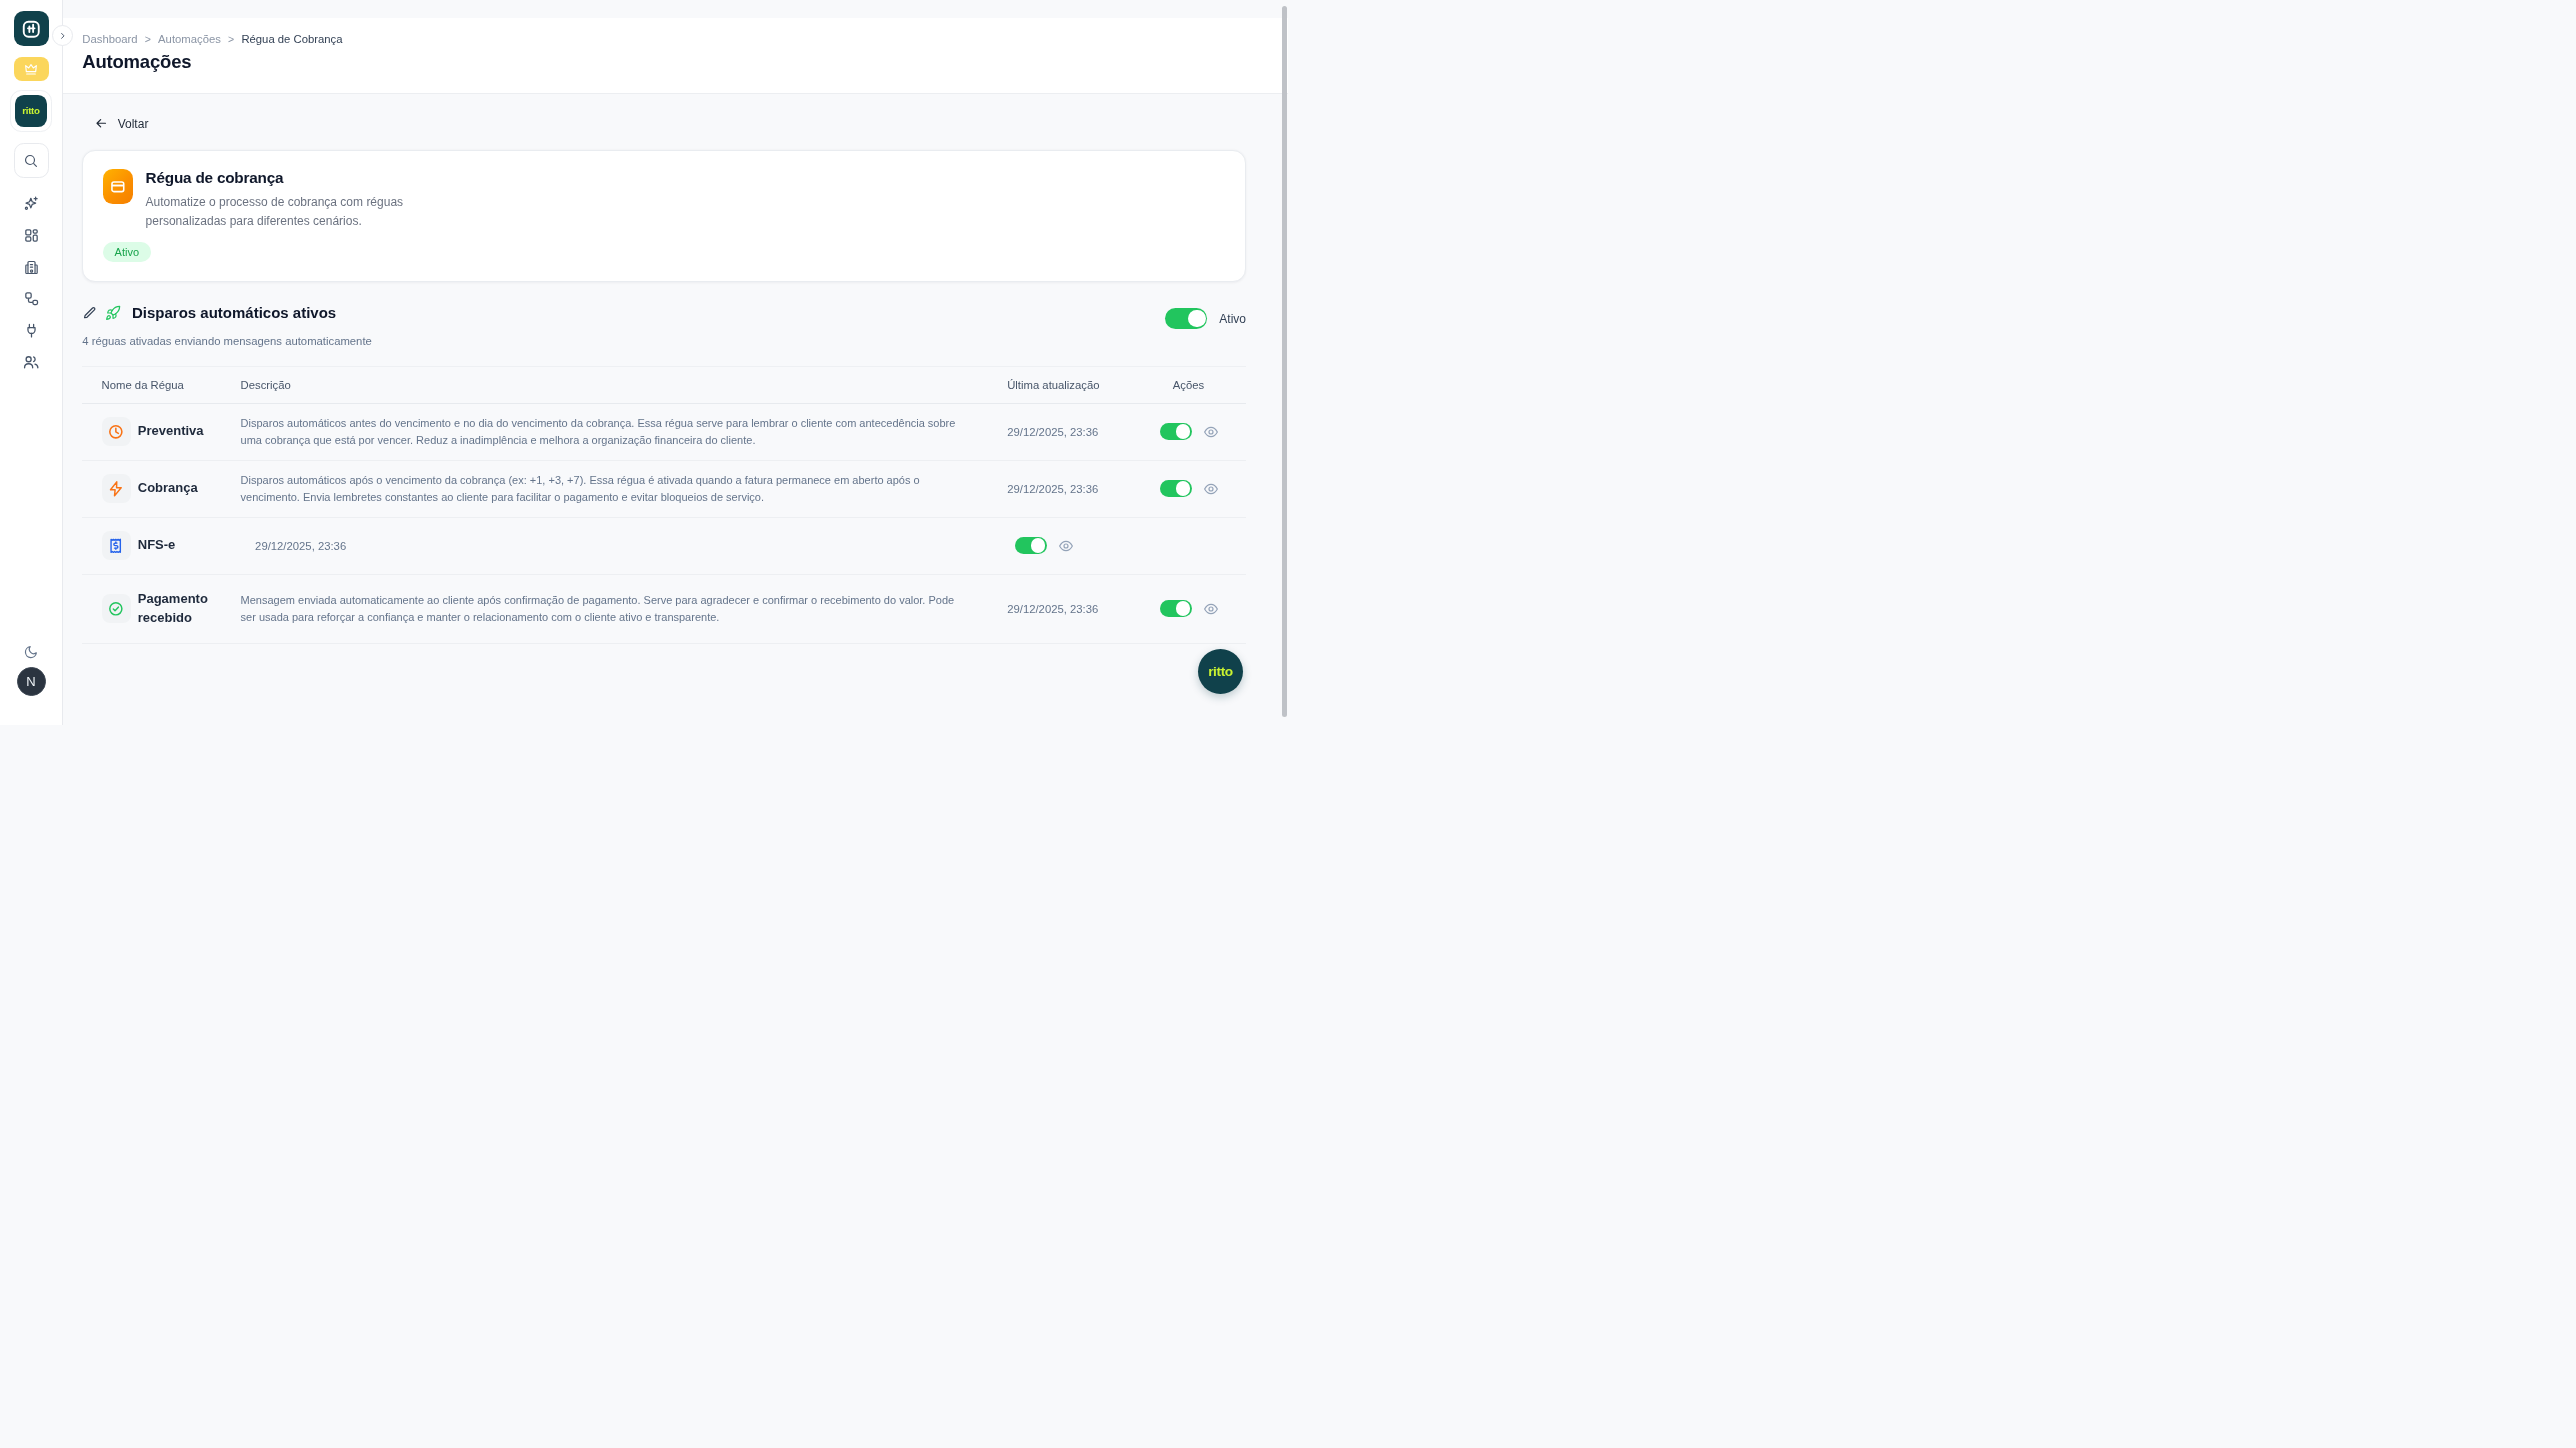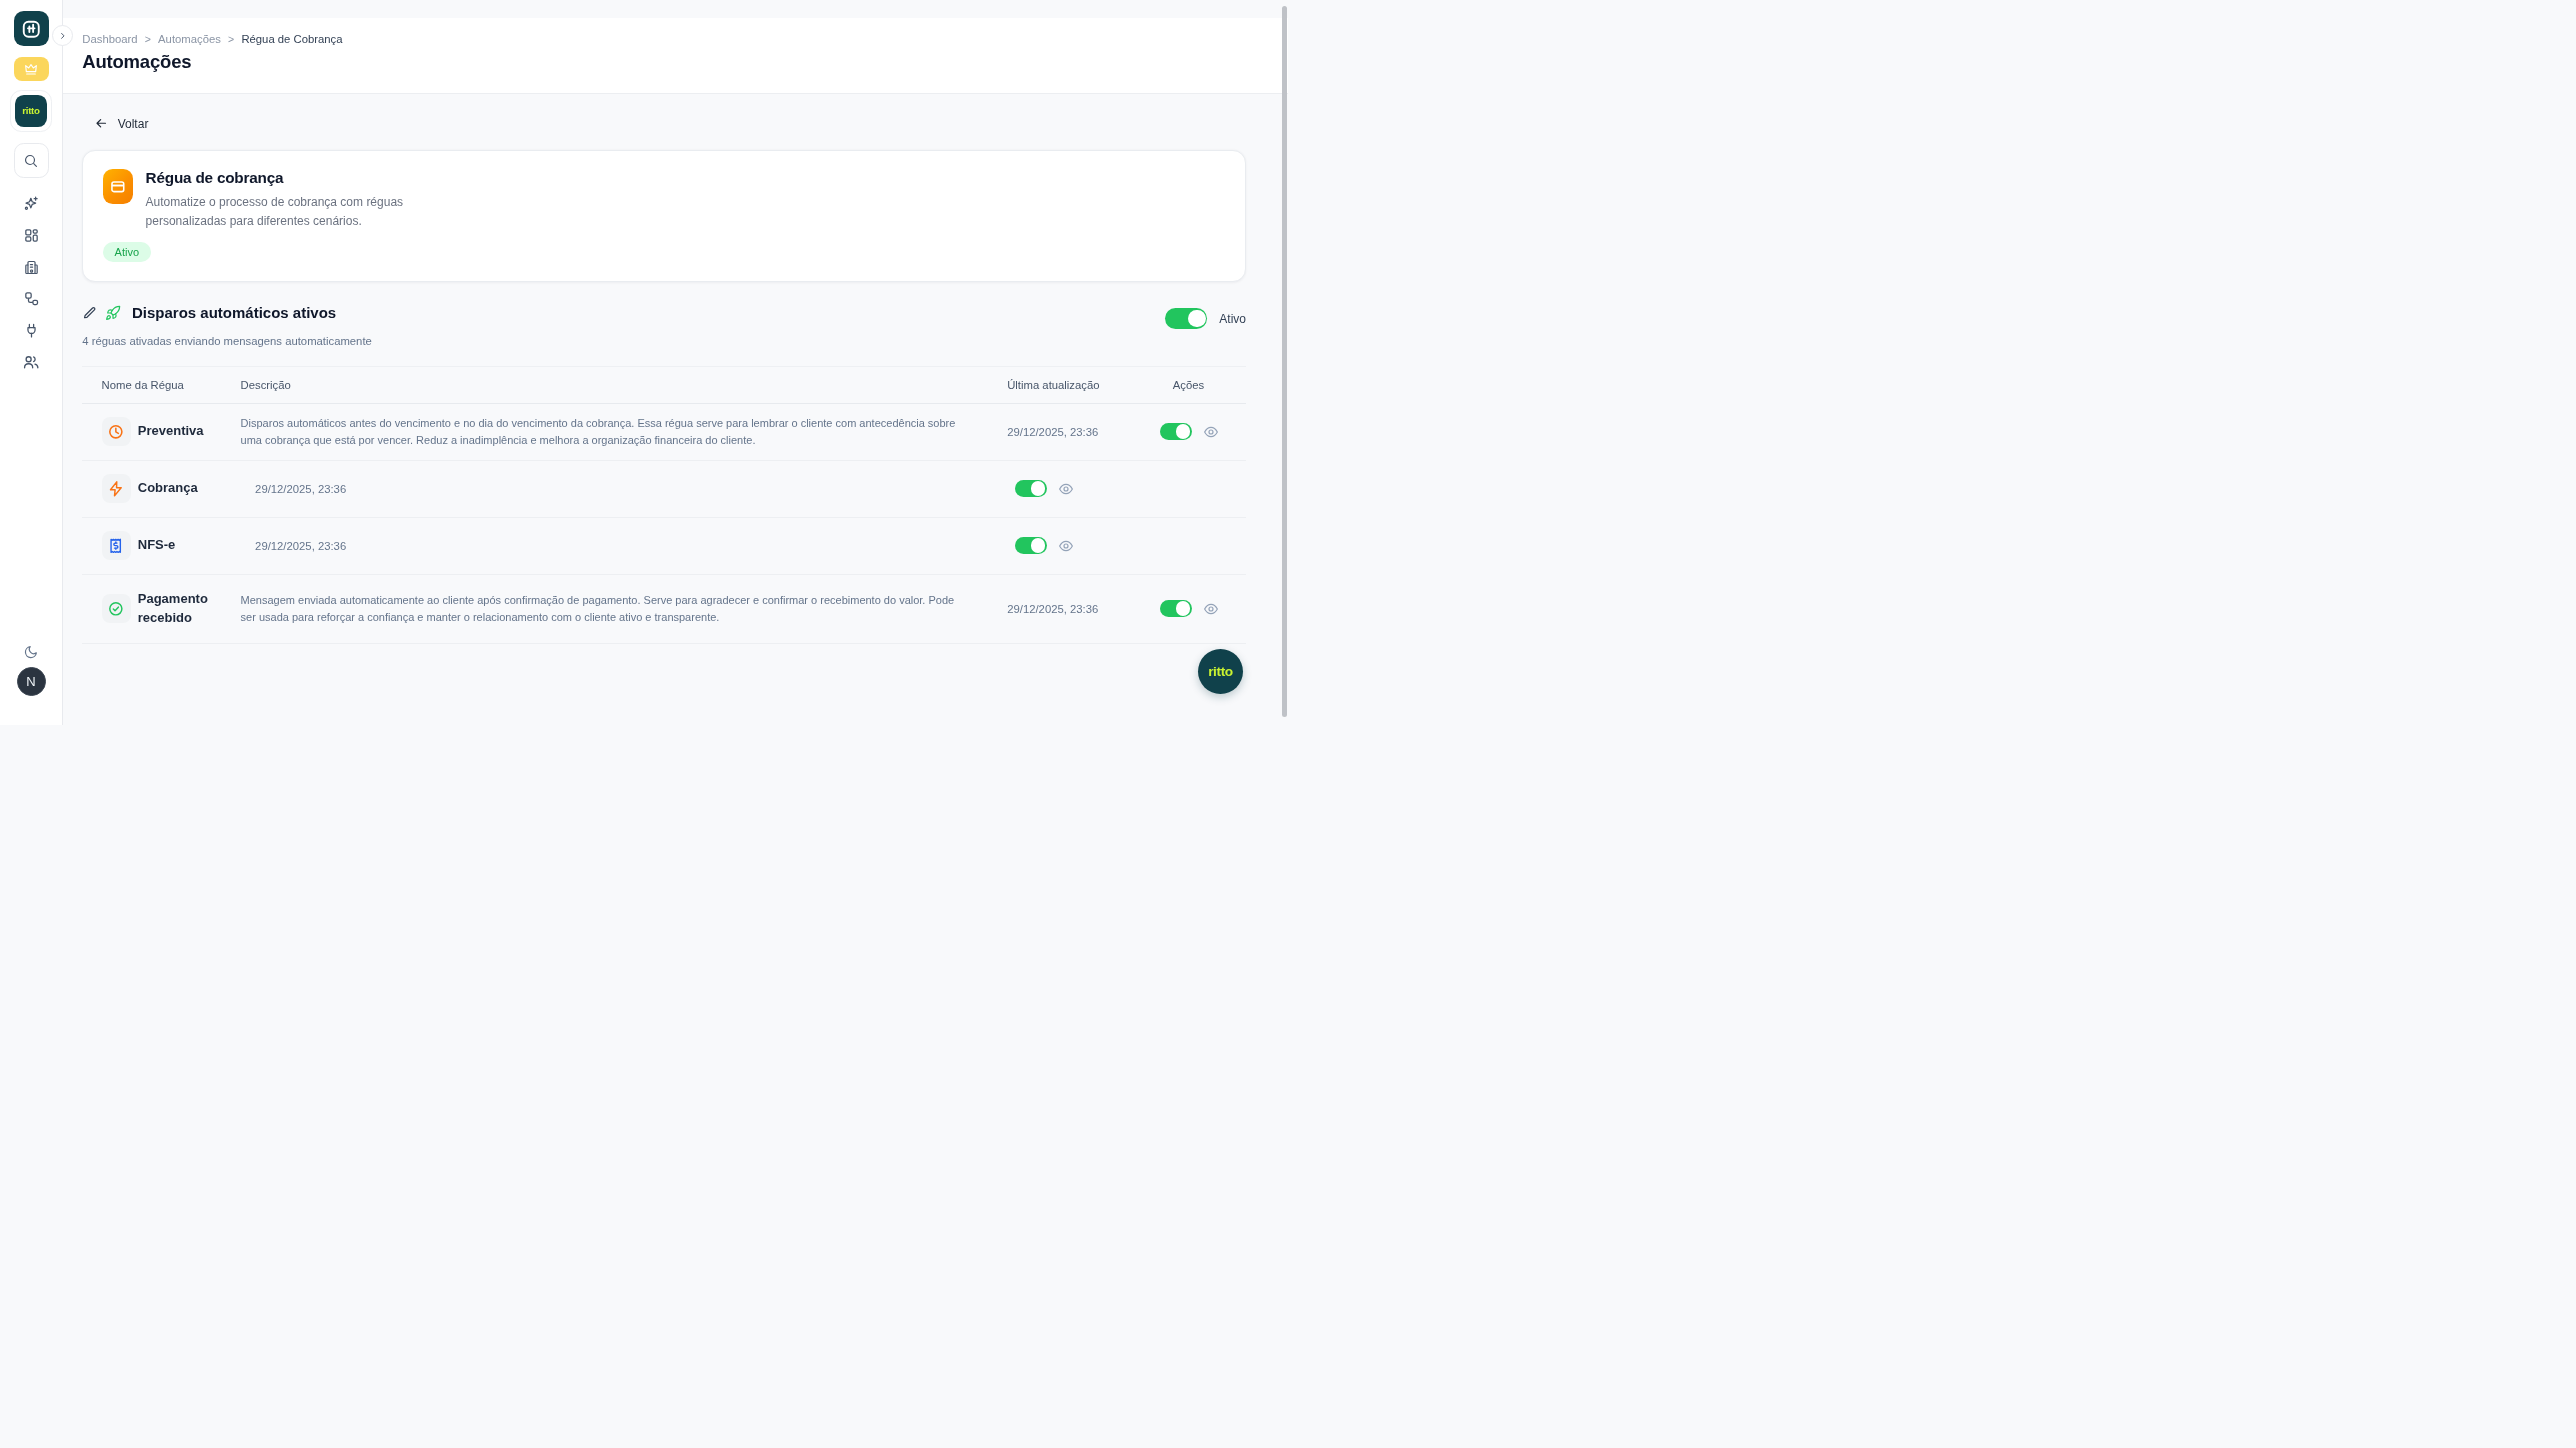--- a/index.html
+++ b/index.html
@@ -364,20 +364,21 @@
 
       <div class="tgrid trow">
         <div class="name-cell">
           <span class="icon-chip">
             <svg width="17.7" height="17.7" viewBox="0 0 24 24" fill="none" stroke="#f97316" stroke-width="2" stroke-linejoin="round" stroke-linecap="round">
               <path d="M13.2 2.5 L4.8 13.3 H11 L10.2 21.5 L19.2 10.4 H13 Z"></path>
             </svg>
           </span>
           <span class="rule-name">Cobrança</span>
         </div>
+        <div class="td desc">Disparos automáticos após o vencimento da cobrança (ex: +1, +3, +7). Essa régua é ativada quando a fatura permanece em aberto após o vencimento. Envia lembretes constantes ao cliente para facilitar o pagamento e evitar bloqueios de serviço.</div>
         <div class="td updated">29/12/2025, 23:36</div>
         <div class="td actions">
           <span class="toggle sm">
               <span class="knob"></span>
             </span>
           <button class="eye-btn">
             <span>
               <svg width="16" height="16" viewBox="0 0 24 24" fill="none" stroke="#94a3b8" stroke-width="1.8">
                 <path d="M2.5 12 C5 7.2 8.4 5 12 5 s7 2.2 9.5 7 C19 16.8 15.6 19 12 19 S5 16.8 2.5 12 z"></path>
                 <circle cx="12" cy="12" r="3"></circle>

